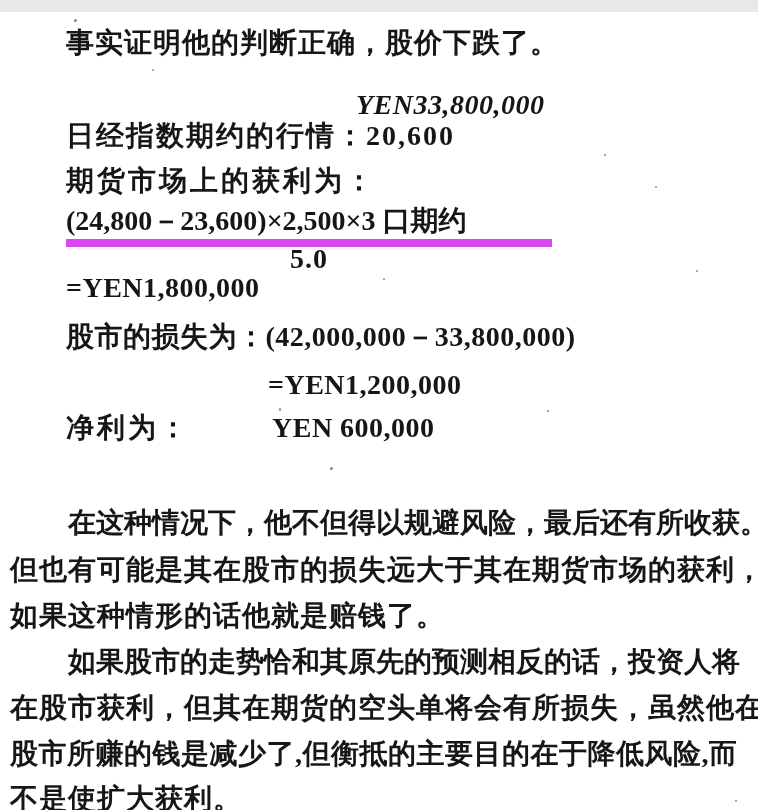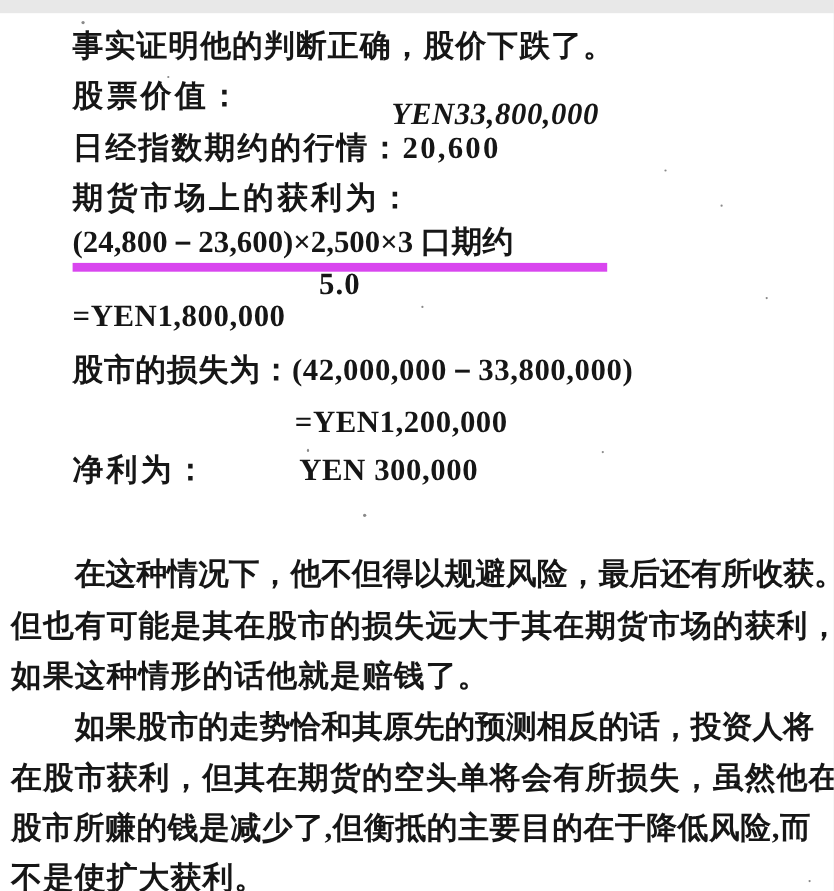--- a/index.html
+++ b/index.html
@@ -55,37 +55,36 @@
     opacity: 0.65;
   }
 </style>
 </head>
 <body>
 
 <div class="page">
 
   <div class="ln lx intro">事实证明他的判断正确，股价下跌了。</div>
 
-  <div class="ln lx stock-label">股票价值：</div>
   <div class="ln stock-value">YEN33,800,000</div>
 
   <div class="ln lx nikkei">日经指数期约的行情：20,600</div>
 
   <div class="ln lx fut-label">期货市场上的获利为：</div>
 
   <div class="ln lx frac-num">(24,800－23,600)×2,500×3 口期约</div>
   <div class="ln lx frac-den">5.0</div>
 
   <div class="ln lx fut-result">=YEN1,800,000</div>
 
   <div class="ln lx loss-line">股市的损失为：(42,000,000－33,800,000)</div>
   <div class="ln loss-result">=YEN1,200,000</div>
 
   <div class="ln lx net-label">净利为：</div>
-  <div class="ln net-value">YEN 300,000</div>
+  <div class="ln net-value">YEN 600,000</div>
 
 
   <div class="ln para-first p1a">在这种情况下，他不但得以规避风险，最后还有所收获。</div>
   <div class="ln para-body  p1b">但也有可能是其在股市的损失远大于其在期货市场的获利，</div>
   <div class="ln para-first p2a">如果股市的走势恰和其原先的预测相反的话，投资人将</div>
 
   <div class="ln para-body  p1c">如果这种情形的话他就是赔钱了。</div>
   <div class="ln para-body  p2b">在股市获利，但其在期货的空头单将会有所损失，虽然他在</div>
   <div class="ln para-body  p2c">股市所赚的钱是减少了,但衡抵的主要目的在于降低风险,而</div>
   <div class="ln para-body  p2d">不是使扩大获利。</div>

